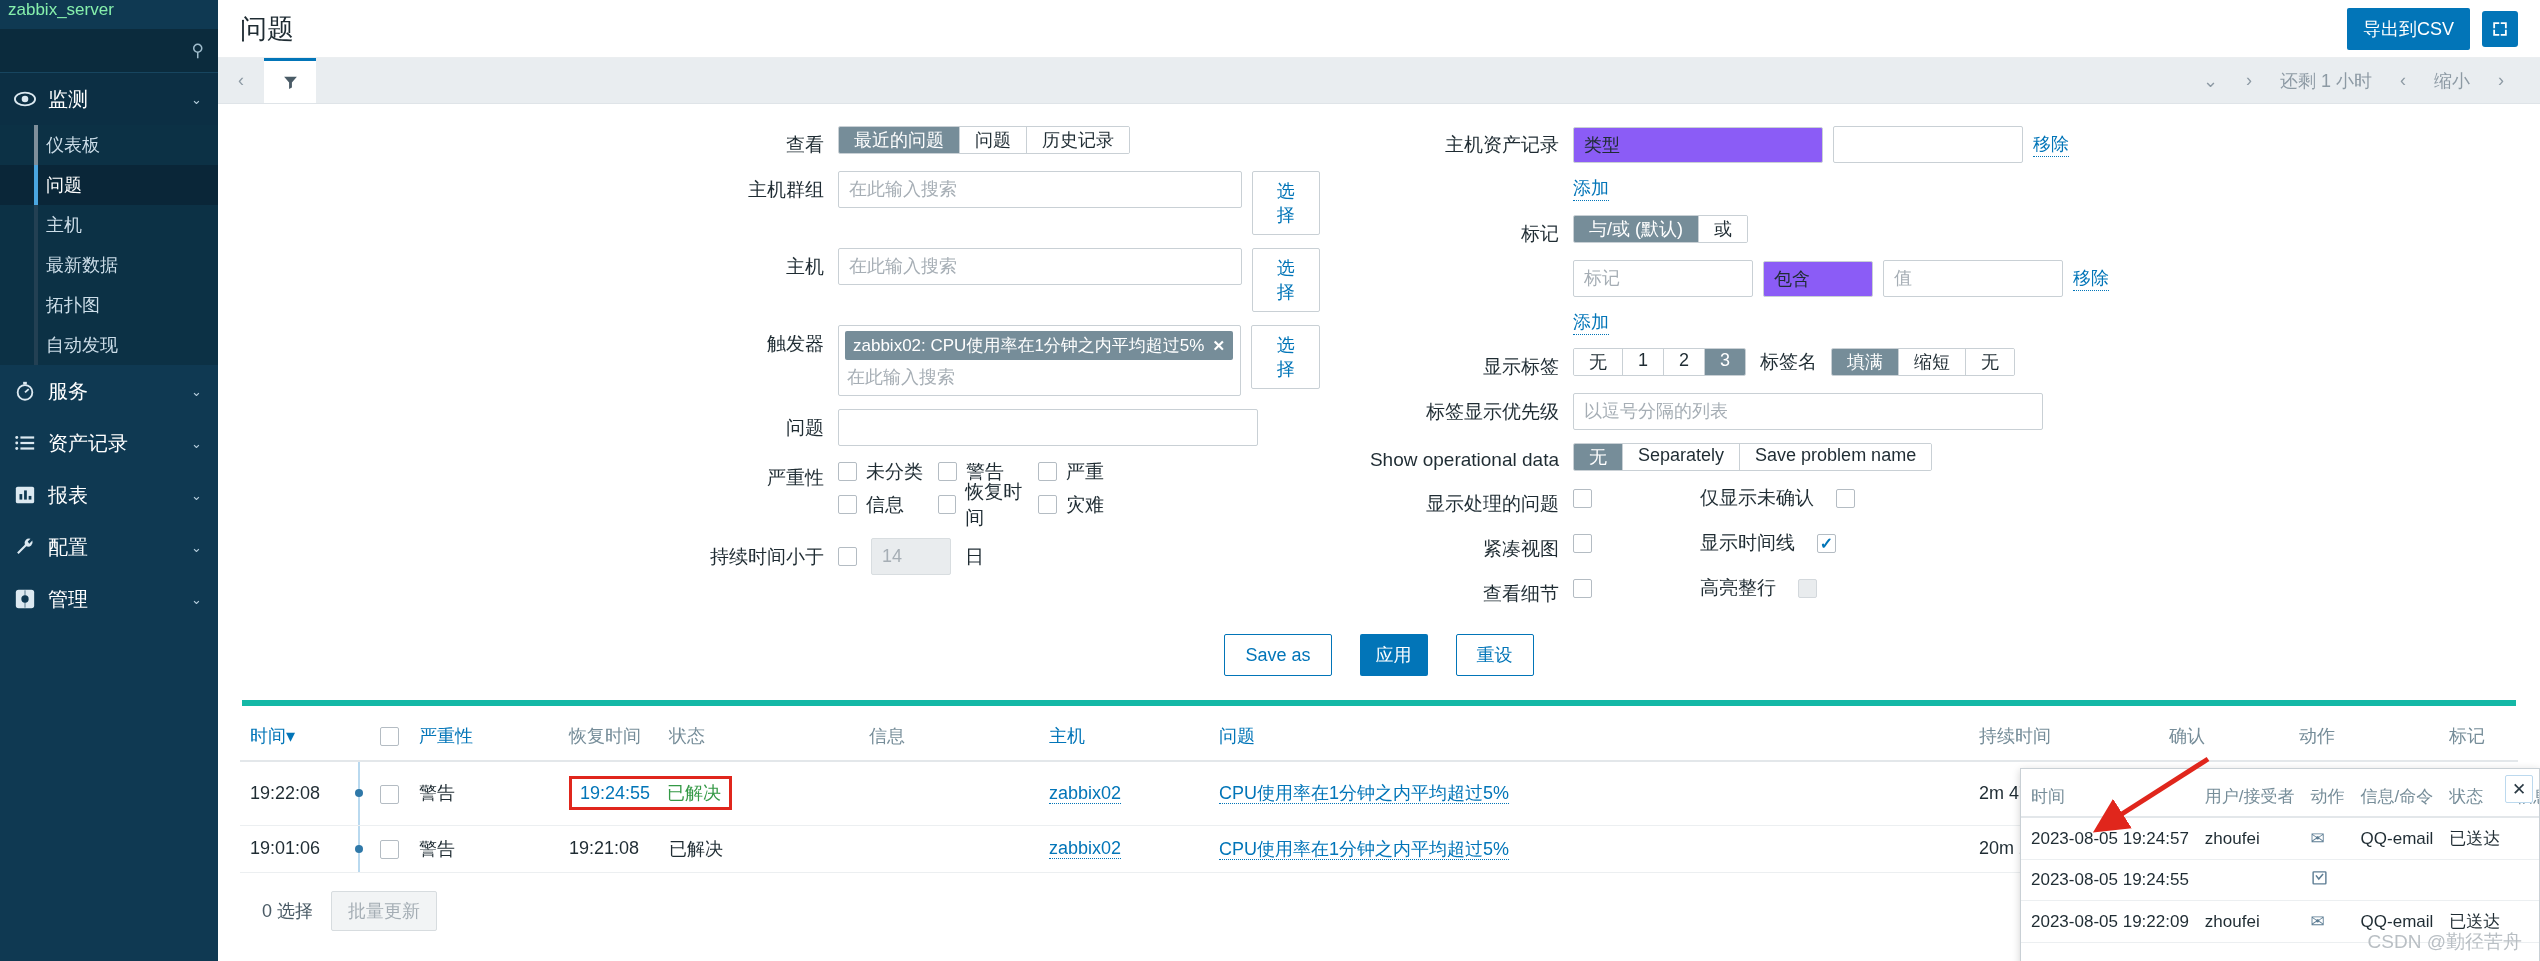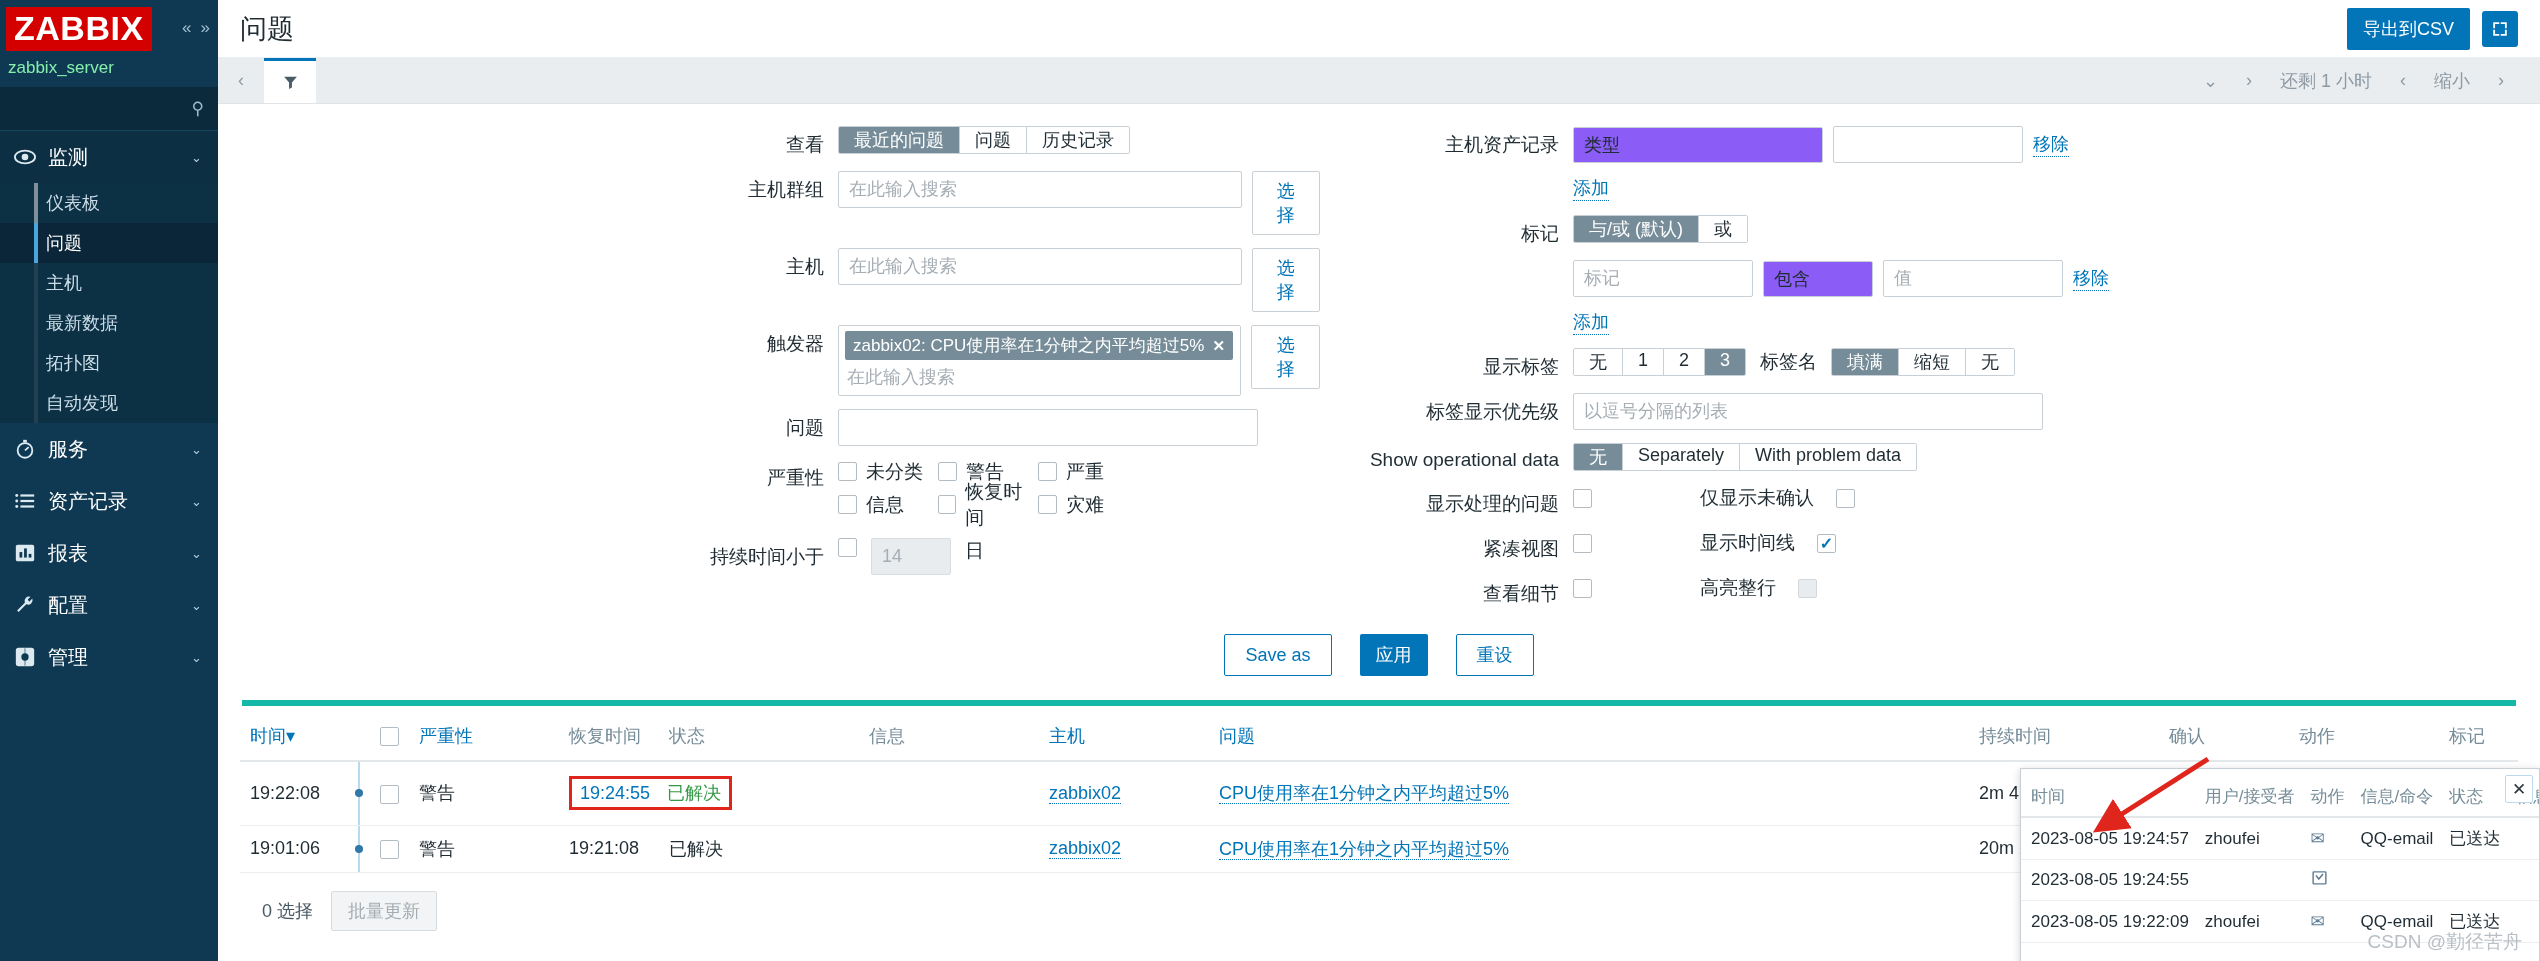--- a/index.html
+++ b/index.html
@@ -247,27 +247,20 @@
   #arrow { position:absolute; left:2090px; top:755px; z-index:60; pointer-events:none; }
 
   .watermark {
     position:absolute; right:18px; bottom:6px; color:#b9bfc4; font-size:19px; z-index:70;
   }
 </style>
 </head>
 <body>
 
 <div id="sidebar">
-  <div class="logo-row">
-    <div class="zbx-logo">ZABBIX</div>
-    <div class="collapse-icons">
-      <span>«</span>
-      <span>»</span>
-    </div>
-  </div>
   <div class="server-name">zabbix_server</div>
 
   <div class="search-wrap">
     <input placeholder="" style="">
     <span class="search-ico">⚲</span>
   </div>
 
   <div class="nav-section-head active">
     <span class="ico">
       <svg width="22" height="22" viewBox="0 0 24 24">
@@ -485,21 +478,21 @@
                   <span class="cbx"></span>
                   <span>灾难</span>
                 </div>
               </div>
             </div>
           </div>
         </div>
 
         <div class="frow">
           <div class="flabel" style="width:620px">持续时间小于</div>
-          <div class="fctl" style="gap:14px;">
+          <div class="fctl" style="align-items:center; gap:14px;">
             <span class="cbx"></span>
             <input class="txtin" style="width: 80px; background: rgb(233, 236, 238); border-color: rgb(216, 221, 224);" placeholder="14">
             <span>日</span>
           </div>
         </div>
 
       </div>
 
       <div class="fcol right">
 
@@ -575,21 +568,21 @@
             <input class="txtin" style="width: 470px;" placeholder="以逗号分隔的列表">
           </div>
         </div>
 
         <div class="frow">
           <div class="flabel" style="width:290px">Show operational data</div>
           <div class="fctl">
             <div class="seg">
               <div class="on">无</div>
               <div>Separately</div>
-              <div>With problem data</div>
+              <div>Save problem name</div>
             </div>
           </div>
         </div>
 
         <div class="frow" style="margin-top:14px;">
           <div class="flabel" style="width:290px">显示处理的问题</div>
           <div class="fctl" style="align-items:center;">
             <span class="cbx"></span>
             <span style="display:inline-block;width:88px"></span>
             <span style="font-size:19px;">仅显示未确认</span>

